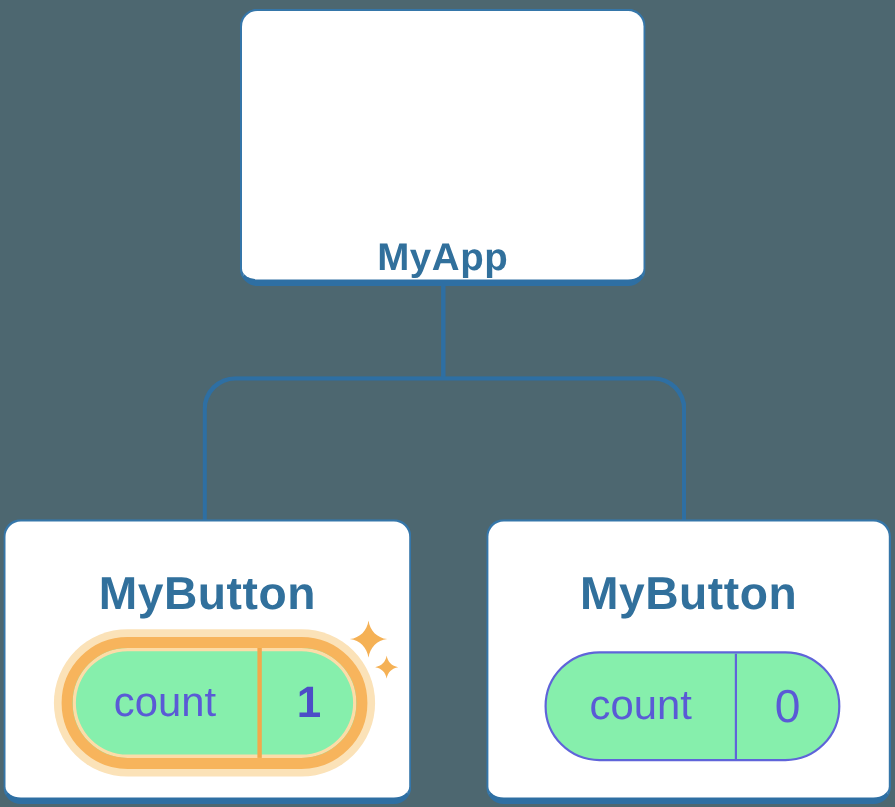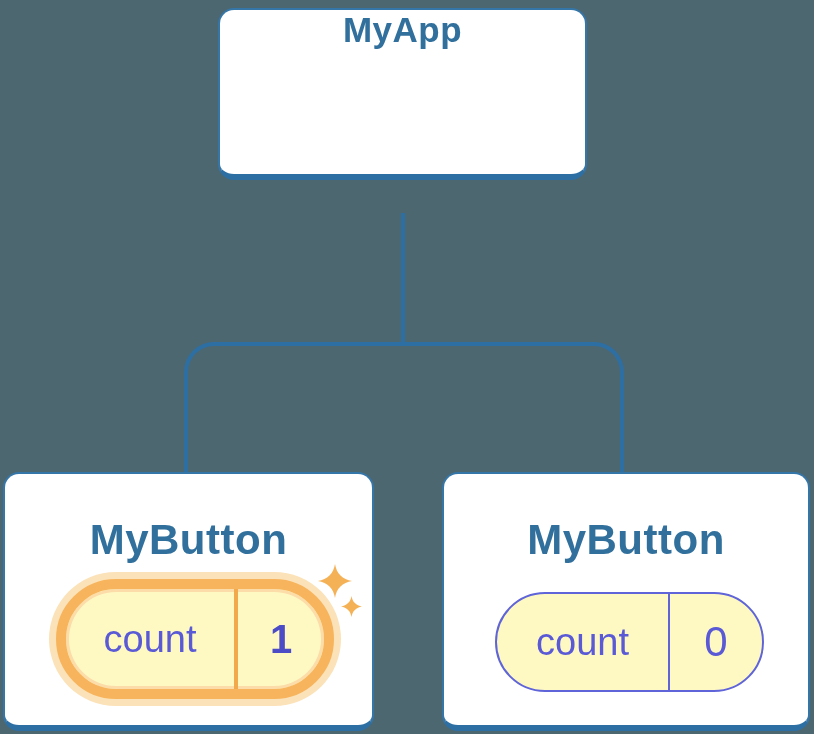--- a/index.html
+++ b/index.html
@@ -29,38 +29,38 @@
 
   
   .card {
     position: absolute;
     background: #ffffff;
     border: 2.5px solid #3576a9;
     border-bottom: 6px solid #2e6fa3;
     border-radius: 16px;
     box-sizing: border-box;
   }
-  .card-root { left: 218px; top: 8px; width: 369px; height: 172px;
-    display: flex; align-items: flex-start; justify-content: center; }
+  .card-root { left: 218px; top: 8px; width: 369px; height: 252px;
+    display: flex; align-items: flex-end; justify-content: center; }
   .card-child-left  { left: 3px;   top: 472px; width: 371px; height: 259px; }
   .card-child-right { left: 442px; top: 472px; width: 368px; height: 259px; }
 
   .card-title {
     color: #31709c;
     font-size: 35px;
     font-weight: 700;
     letter-spacing: 0.5px;
     text-align: center;
   }
   .child-title { position: absolute; left: 0; right: 0; top: 42px; font-size: 42px; }
 
   
   .pill {
     position: absolute;
-    background: #fef9c3;
+    background: #86efac;
     border-radius: 999px;
     box-sizing: border-box;
     display: flex;
     align-items: stretch;
     overflow: hidden;
   }
   .pill-highlighted {
     left: 51px; top: 105px; width: 278px; height: 120px;
     border: 10px solid #f7b45c;
     box-shadow: 0 0 0 7px #fbe2b8, inset 0 0 0 3px #fcdca8;

